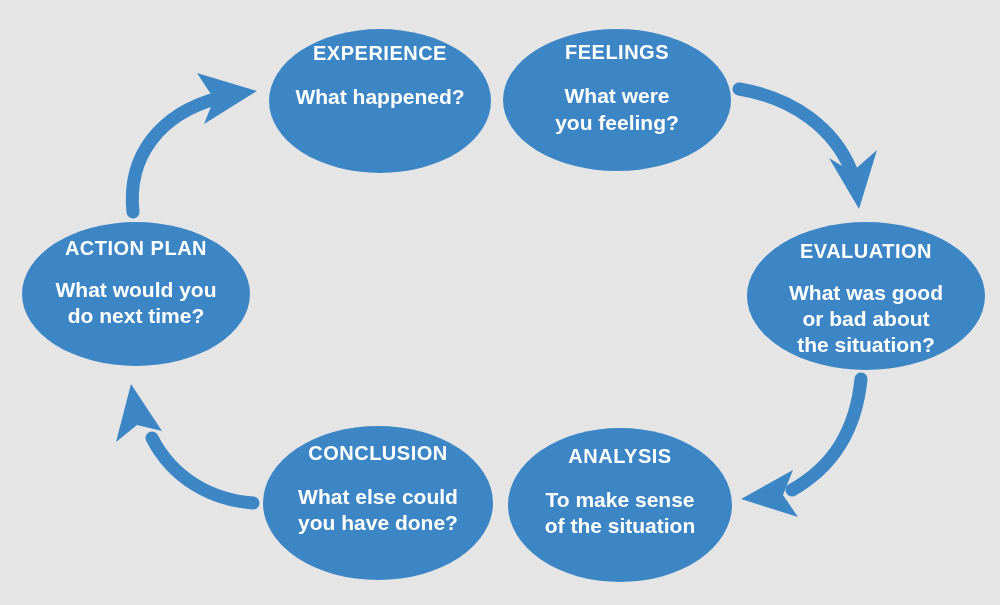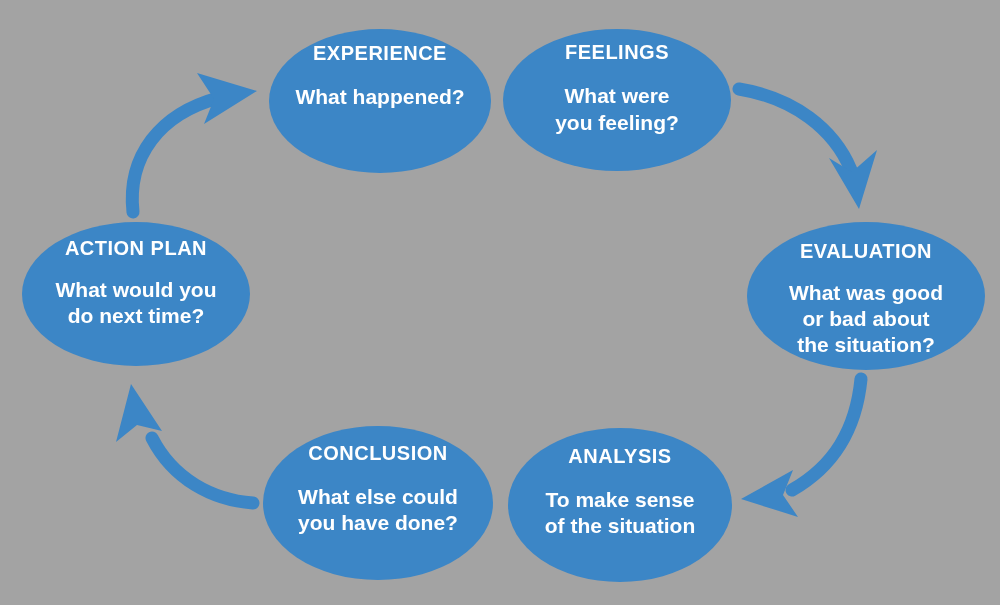--- a/index.html
+++ b/index.html
@@ -4,21 +4,21 @@
 <style>
   html, body {
     margin: 0;
     padding: 0;
     background: #ffffff;
   }
   .canvas {
     position: relative;
     width: 1000px;
     height: 605px;
-    background: #a3a3a3;
+    background: #e5e5e5;
     overflow: hidden;
   }
   svg text {
     font-family: "Liberation Sans", "DejaVu Sans", sans-serif;
     font-weight: bold;
     text-anchor: middle;
     fill: #ffffff;
   }
   .node-title {
     font-size: 20px;

